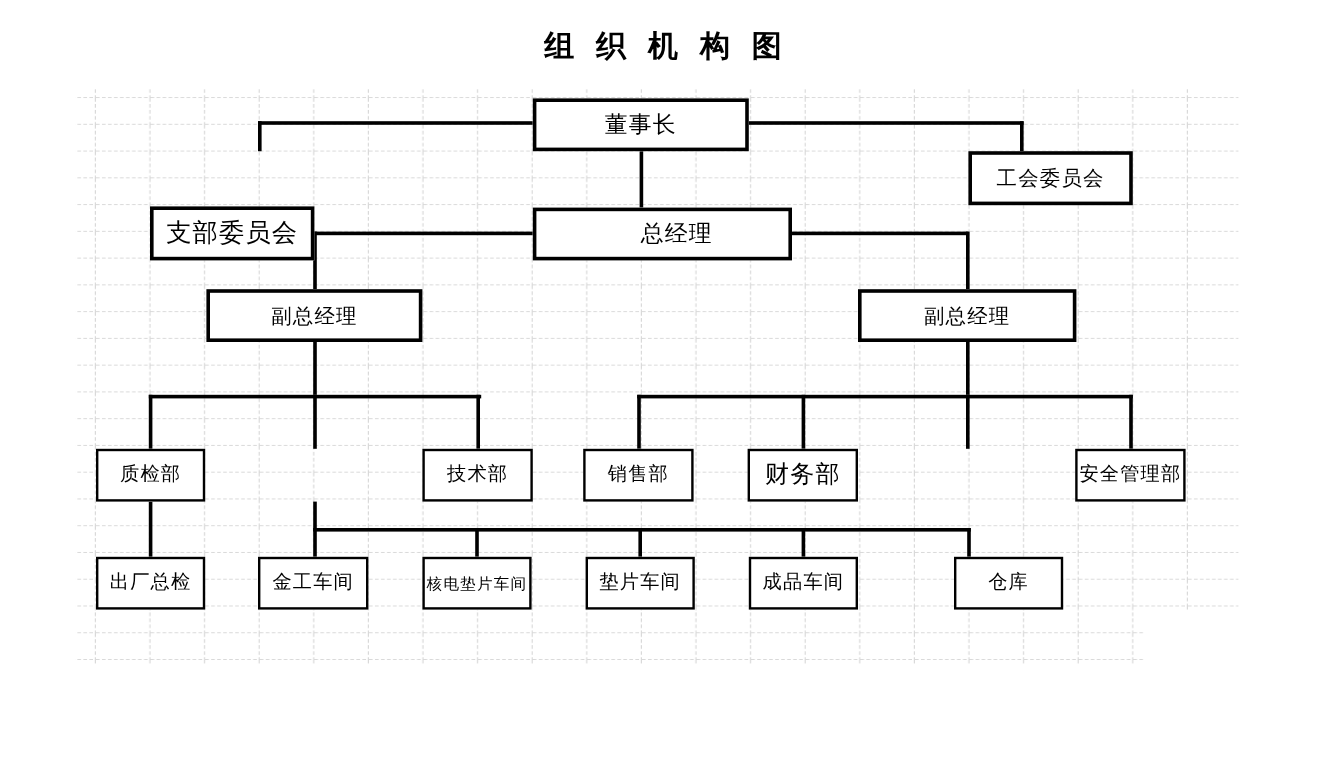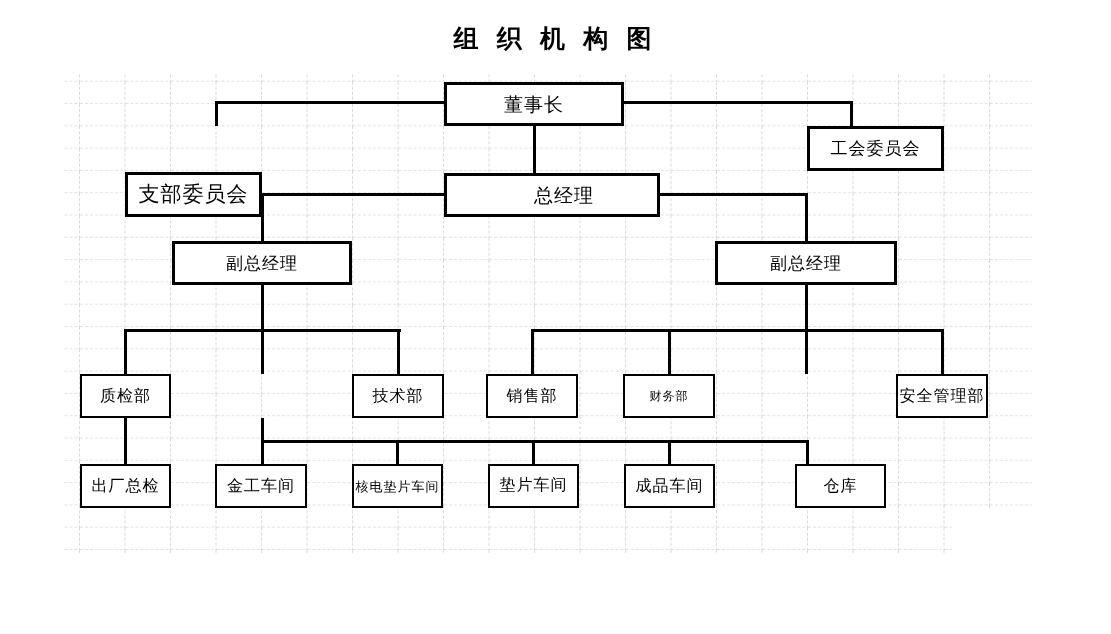--- a/index.html
+++ b/index.html
@@ -92,23 +92,23 @@
   <div class="layer nodes-layer" id="nodes">
       <div class="node" style="left: 444px; top: 82px; width: 180px; height: 44px; font-size: 19px; border-width: 3px;">董事长</div>
       <div class="node" style="left: 125px; top: 126px; width: 137px; height: 45px; font-size: 21px; border-width: 3px; margin-top: 46px;">支部委员会</div>
       <div class="node" style="left: 807px; top: 126px; width: 137px; height: 45px; font-size: 17px; border-width: 3px;">工会委员会</div>
       <div class="node" style="left: 444px; top: 173px; width: 216px; height: 44px; font-size: 19px; border-width: 3px; padding-left: 24px;">总经理</div>
       <div class="node" style="left: 172px; top: 241px; width: 180px; height: 44px; font-size: 17px; border-width: 3px;">副总经理</div>
       <div class="node" style="left: 715px; top: 241px; width: 182px; height: 44px; font-size: 17px; border-width: 3px;">副总经理</div>
       <div class="node" style="left: 80px; top: 374px; width: 91px; height: 44px; font-size: 16px; border-width: 2px;">质检部</div>
       <div class="node" style="left: 352px; top: 374px; width: 92px; height: 44px; font-size: 16px; border-width: 2px;">技术部</div>
       <div class="node" style="left: 486px; top: 374px; width: 92px; height: 44px; font-size: 16px; border-width: 2px;">销售部</div>
-      <div class="node" style="left: 623px; top: 374px; width: 92px; height: 44px; font-size: 12px; border-width: 2px;">财务部</div>
+      <div class="node" style="left: 623px; top: 374px; width: 92px; height: 44px; font-size: 20px; border-width: 2px;">财务部</div>
       <div class="node" style="left: 80px; top: 464px; width: 91px; height: 44px; font-size: 16px; border-width: 2px;">出厂总检</div>
       <div class="node" style="left: 896px; top: 374px; width: 92px; height: 44px; font-size: 16px; border-width: 2px;">安全管理部</div>
       <div class="node" style="left: 215px; top: 464px; width: 92px; height: 44px; font-size: 16px; border-width: 2px;">金工车间</div>
       <div class="node" style="left: 352px; top: 464px; width: 91px; height: 44px; font-size: 13px; border-width: 2px;">核电垫片车间</div>
-      <div class="node" style="left: 488px; top: 464px; width: 91px; height: 44px; font-size: 16px; border-width: 2px; font-family: Liberation Mono, monospace;">垫片车间</div>
+      <div class="node" style="left: 488px; top: 464px; width: 91px; height: 44px; font-size: 16px; border-width: 2px;">垫片车间</div>
       <div class="node" style="left: 624px; top: 464px; width: 91px; height: 44px; font-size: 16px; border-width: 2px;">成品车间</div>
       <div class="node" style="left: 795px; top: 464px; width: 91px; height: 44px; font-size: 16px; border-width: 2px;">仓库</div>
     </div>
 
 </div>
 
 </body></html>

